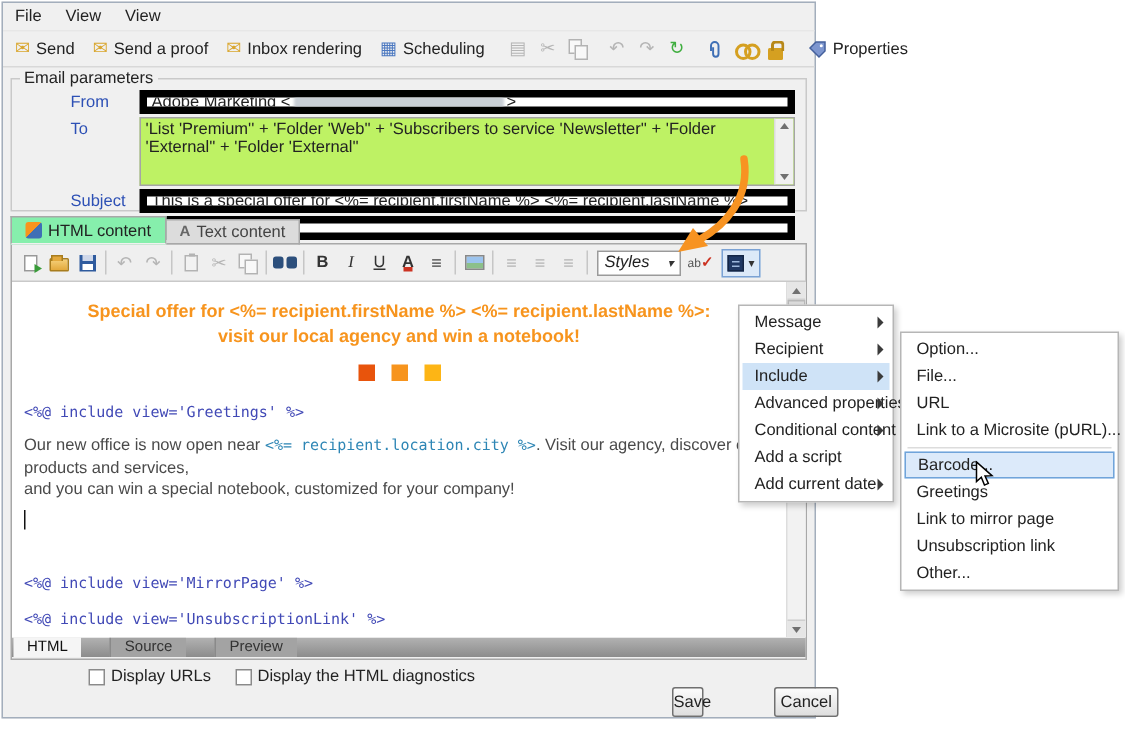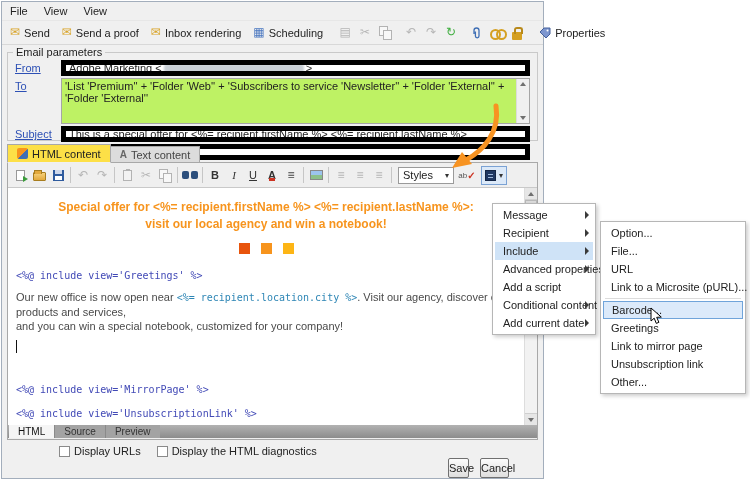--- a/index.html
+++ b/index.html
@@ -11,42 +11,42 @@
   .menubar { display:flex; gap:16px; align-items:center; height:18px; padding:0 8px; }
   .toolbar { display:flex; align-items:center; height:25px; padding:0 3px; gap:2px; border-top:1px solid #e7e7e7; border-bottom:1px solid #d8d8d8; }
   .tbtn { display:flex; align-items:center; gap:4px; padding:2px 5px; white-space:nowrap; }
   .vsep { width:1px; height:16px; background:#c6c6c6; margin:0 2px; }
   .glyph { font-size:12px; line-height:13px; display:inline-block; }
   .gold { color:#d9a62e; } .blue { color:#4a77c0; } .green { color:#3fae3f; } .dis { color:#b5b5b5; }
 
   .groupbox { position:absolute; left:5px; top:44px; width:531px; height:95px; border:1px solid #c9c9c9; }
   .groupbox legend { margin-left:5px; padding:0 3px; }
   .frow { display:flex; align-items:flex-start; margin:2px 7px 0 7px; }
-  .flabel { min-width:46px; color:#2d50b5; text-decoration:underline; padding-top:2px; flex:0 0 auto; }
+  .flabel { min-width:46px; color:#2d50b5; padding-top:2px; flex:0 0 auto;margin-left:32px; }
   .ibox { flex:1; background:#fff; border:5px solid #000000; height:16px; padding:0 3px; display:flex; align-items:center; overflow:hidden; white-space:nowrap; }
   .tobox { flex:1; position:relative; background:#bef264; border:1px solid #a5a5a5; height:46px; padding:1px 16px 0 3px; overflow:hidden; }
   .redacted { display:inline-block; width:140px; height:9px; background:#c9cfd6; border-radius:2px; filter:blur(1.2px); vertical-align:middle; margin:0 2px; }
   .fscroll { position:absolute; right:0; top:0; width:13px; height:100%; background:#f0f0f0; border-left:1px solid #dcdcdc; display:flex; flex-direction:column; justify-content:space-between; align-items:center; padding:3px 0; }
   .tri-up { width:0; height:0; border-left:3px solid transparent; border-right:3px solid transparent; border-bottom:4px solid #707070; }
   .tri-down { width:0; height:0; border-left:3px solid transparent; border-right:3px solid transparent; border-top:4px solid #707070; }
 
   .tabs { position:absolute; left:5px; top:142px; display:flex; align-items:flex-end; height:19px; z-index:3; }
   .tab { display:flex; align-items:center; gap:4px; padding:0 9px; border:1px solid #a8a8a8; }
-  .tab.active { height:19px; background:#fde047; border-bottom:1px solid #f0f0f0; }
+  .tab.active { height:19px; background:#86efac; border-bottom:1px solid #f0f0f0; }
   .tab.inactive { height:17px; background:#dcdcdc; border-left:none; color:#444; }
   .htmlico { width:11px; height:11px; border-radius:2px; background:linear-gradient(135deg,#f7941d 50%,#3f6fb5 50%); }
   .texticon { font-size:10px; color:#666; font-weight:bold; }
 
   .editor { position:absolute; left:5px; top:160px; width:531px; height:278px; border:1px solid #a8a8a8; background:#efefef; }
   .etoolbar { display:flex; align-items:center; height:25px; padding:0 3px; gap:1px; border-bottom:1px solid #c9c9c9; }
   .ebtn { display:flex; align-items:center; justify-content:center; min-width:18px; height:18px; }
   .bold-b { font-weight:bold; color:#333; } .ital-i { font-style:italic; font-family:"Liberation Serif",serif; color:#333; } .und-u { text-decoration:underline; color:#333; }
   .fontcolor { position:relative; color:#333; font-weight:bold; }
   .fontcolor::after { content:""; position:absolute; left:1px; right:1px; bottom:0; height:3px; background:#cc3322; }
-  .stylesdd { display:flex; align-items:center; justify-content:space-between; width:56px; height:17px; border:1px solid #9a9a9a; background:#fff; padding:0 4px; margin:0 3px; }
+  .stylesdd { display:flex; align-items:center; justify-content:space-between; width:56px; height:17px; border:1px solid #9a9a9a; background:#fff; padding:0 4px; margin:0 3px;font-style:italic; }
   .ddarrow { font-size:8px; color:#333; }
   .spellico { position:relative; width:18px; }
   .spellico .ab { font-size:8px; color:#555; } .spellico .chk { color:#cc3322; font-size:10px; font-weight:bold; }
   .persbtn { display:flex; align-items:center; gap:3px; padding:1px 3px; border:1px solid #7ba2d4; background:#dce9f8; margin-left:4px; height:19px; }
   .persico { width:11px; height:11px; background:#1f3864; border:1px solid #142646; position:relative; }
   .persico::before { content:""; position:absolute; left:2px; right:2px; top:3px; height:1px; background:#9db8dd; box-shadow:0 3px 0 #9db8dd; }
 
   .pageins { width:9px; height:11px; background:#fff; border:1px solid #999; position:relative; }
   .pageins::after { content:""; position:absolute; right:-4px; bottom:-2px; border-top:3px solid transparent; border-bottom:3px solid transparent; border-left:5px solid #3a9c3a; }
   .folderico { width:13px; height:9px; background:linear-gradient(#f5d07a,#e3a93c); border:1px solid #a87d1e; border-radius:1px; position:relative; margin-top:3px; }
@@ -77,32 +77,32 @@
   .code { font-family:"DejaVu Sans Mono",monospace; font-size:10px; color:#4149b6; margin-left:8px; white-space:nowrap; }
   .inc1 { margin-top:16px; } .inc2 { margin-top:31px; } .inc3 { margin-top:13px; }
   .para { margin:9px 18px 0 8px; line-height:14px; color:#4a4a4a; }
   .token { color:#2e86b5; font-family:"DejaVu Sans Mono",monospace; font-size:10px; }
   .caret { margin:7px 0 0 8px; width:1px; height:13px; background:#111; }
   .vscroll { position:absolute; right:0; top:0; width:13px; height:100%; background:#f2f2f2; border-left:1px solid #ddd; }
   .sb-btn { height:12px; display:flex; align-items:center; justify-content:center; background:#e6e6e6; border-bottom:1px solid #cfcfcf; }
   .sb-btn.bottom { position:absolute; bottom:0; width:100%; border-top:1px solid #cfcfcf; border-bottom:none; }
   .thumb { position:absolute; top:12px; left:0; width:100%; height:118px; background:#dcdcdc; border:1px solid #b8b8b8; }
 
-  .btabbar { display:flex; align-items:flex-end; height:13px; background:linear-gradient(#b2b2b2,#8c8c8c); padding-left:1px; }
+  .btabbar { display:flex; align-items:flex-end; height:13px; background:linear-gradient(#b2b2b2,#8c8c8c); padding-left:1px;gap:19px; }
   .btab { font-size:10px; line-height:13px; padding:0 9px; }
   .btab.active { background:#f5f5f5; color:#111; }
   .btab.inactive { background:#a3a3a3; border-left:1px solid #8a8a8a; color:#333; }
 
   .checkrow { position:absolute; left:9px; top:443px; display:flex; gap:16px; align-items:flex-start;padding-left:48px; }
   .cbitem { display:flex; align-items:center; gap:4px; }
   .cbbox { width:11px; height:11px; background:#fff; border:1px solid #8a8a8a; }
 
   .btn { position:absolute; top:456px; height:20px; border:1px solid #707070; border-radius:2px; background:linear-gradient(#fcfcfc,#dedede); text-align:center; line-height:18px; }
   #save-btn { left:446px; width:21px; }
-  #cancel-btn { left:478px; width:29px; }
+  #cancel-btn { left:514px; width:43px; }
 
   .menu { position:absolute; background:#fff; border:1px solid #b6b6b6; box-shadow:2px 2px 4px rgba(0,0,0,.2); padding:2px; z-index:5; }
   #context-menu { left:492px; top:203px; width:104px; }
   #include-submenu { left:600px; top:221px; width:146px; }
   .mitem { position:relative; height:18px; line-height:18px; padding:0 14px 0 8px; white-space:nowrap; }
   .mitem.hl { background:#cfe3f7; }
   .mitem.sel { border:1px solid #70a4da; background:#dceafa; line-height:16px; }
   .subarrow { position:absolute; right:4px; top:5px; width:0; height:0; border-top:4px solid transparent; border-bottom:4px solid transparent; border-left:4px solid #3a3a3a; }
   .msep { height:1px; background:#dcdcdc; margin:2px 2px; }
 
@@ -348,22 +348,22 @@
 
   <div class="btn" id="save-btn">Save</div>
   <div class="btn" id="cancel-btn">Cancel</div>
 </div>
 
 <div class="menu" id="context-menu">
   <div class="mitem"><span>Message</span><span class="subarrow"></span></div>
   <div class="mitem"><span>Recipient</span><span class="subarrow"></span></div>
   <div class="mitem hl"><span>Include</span><span class="subarrow"></span></div>
   <div class="mitem"><span>Advanced properties</span><span class="subarrow"></span></div>
+  <div class="mitem"><span>Conditional content</span><span class="subarrow"></span></div>
   <div class="mitem"><span>Add a script</span></div>
-  <div class="mitem"><span>Conditional content</span><span class="subarrow"></span></div>
   <div class="mitem"><span>Add current date</span><span class="subarrow"></span></div>
 </div>
 
 <div class="menu" id="include-submenu">
   <div class="mitem"><span>Option...</span></div>
   <div class="mitem"><span>File...</span></div>
   <div class="mitem"><span>URL</span></div>
   <div class="mitem"><span>Link to a Microsite (pURL)...</span></div>
   <div class="msep"></div>
   <div class="mitem sel"><span>Barcode...</span></div>

